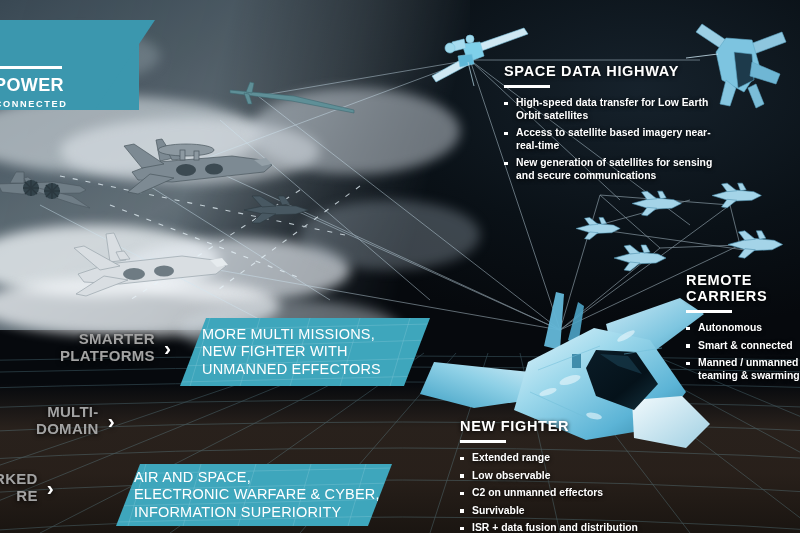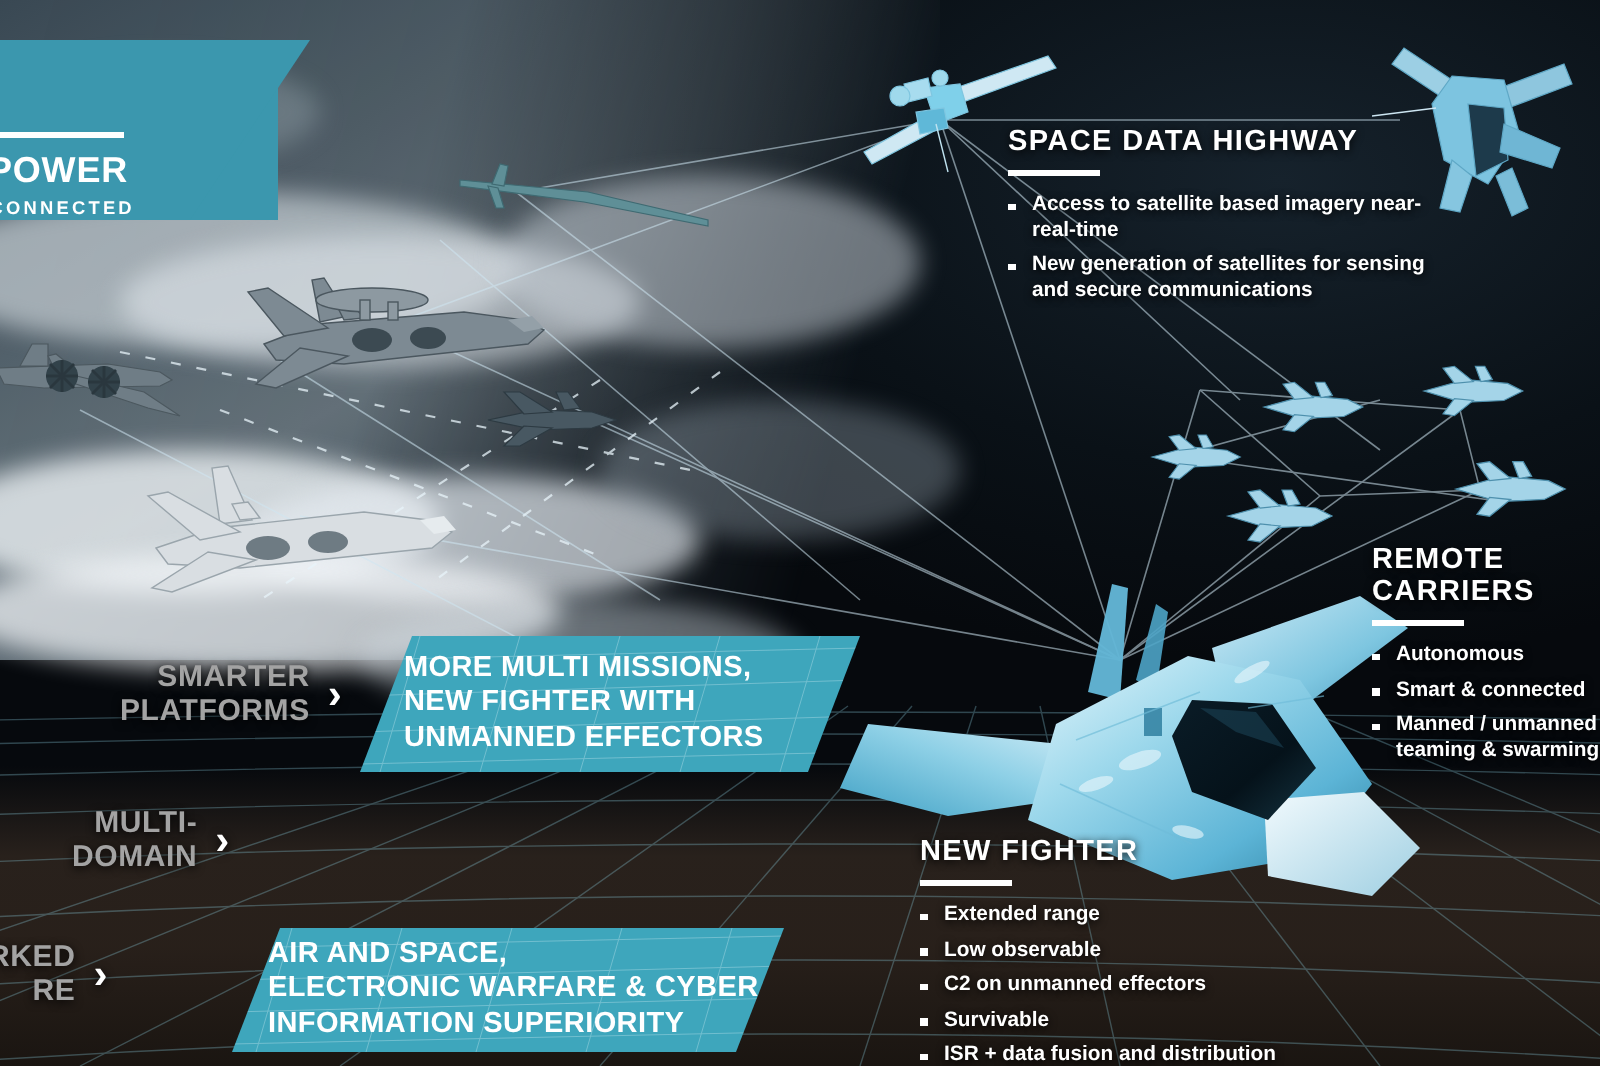--- a/index.html
+++ b/index.html
@@ -38,21 +38,21 @@
   .info li:before{content:"";position:absolute;left:0;top:4.5px;width:3.5px;height:3.5px;background:#fff;}
 
   
   .banner-row{position:absolute;display:flex;align-items:center;}
   .pillar{color:#a3a3a3;font-weight:bold;font-size:15px;line-height:17px;letter-spacing:.3px;
     text-align:right;text-shadow:0 1px 5px rgba(0,0,0,.95);white-space:pre-line;}
   .chev{color:#fff;font-size:21px;font-weight:bold;margin:0 9px;line-height:1;
     text-shadow:0 1px 5px rgba(0,0,0,.9);}
   .slab{position:relative;background:#3ea6bc;display:flex;align-items:center;
     overflow:hidden;}
-  .slab .slabtxt{position:relative;z-index:2;color:#fff;font-weight:bold;font-size:14.5px;
+  .slab .slabtxt{position:relative;z-index:2;color:#fff;font-weight:normal;font-size:14.5px;
     line-height:17.5px;letter-spacing:.2px;white-space:pre-line;padding-left:6px;}
   .slab .mesh{position:absolute;inset:0;z-index:1;opacity:.30;}
 
   
   #logo-plate{position:absolute;left:0;top:20px;width:139px;height:90px;background:#3b97ae;}
   #logo-plate .lp-rule{position:absolute;left:-10px;top:46px;width:72px;height:3px;background:#fff;}
   #logo-plate .lp-main{position:absolute;left:-6px;top:55px;color:#fff;font-weight:bold;font-size:18px;letter-spacing:.4px;}
   #logo-plate .lp-sub{position:absolute;left:-14px;top:79px;color:#fff;font-size:9.2px;letter-spacing:1.6px;font-weight:bold;}
 
   .ac{position:absolute;}
@@ -340,20 +340,21 @@
     <div class="lp-sub">- CONNECTED</div>
   </div>
   <svg style="position:absolute;left:95px;top:20px;width:60px;height:90px;">
     <polygon points="0,0 60,0 0,90" fill="#3b97ae"></polygon>
   </svg>
 
   <div class="info" style="left:504px;top:63px;width:210px;">
     <h3>SPACE DATA HIGHWAY</h3>
     <div class="rule"></div>
     <ul>
+      <li>High-speed data transfer for Low Earth Orbit satellites</li>
       <li>Access to satellite based imagery near-real-time</li>
       <li>New generation of satellites for sensing and secure communications</li>
     </ul>
   </div>
 
   <div class="info" style="left:686px;top:272px;width:124px;">
     <h3>REMOTE CARRIERS</h3>
     <div class="rule"></div>
     <ul>
       <li>Autonomous</li>

